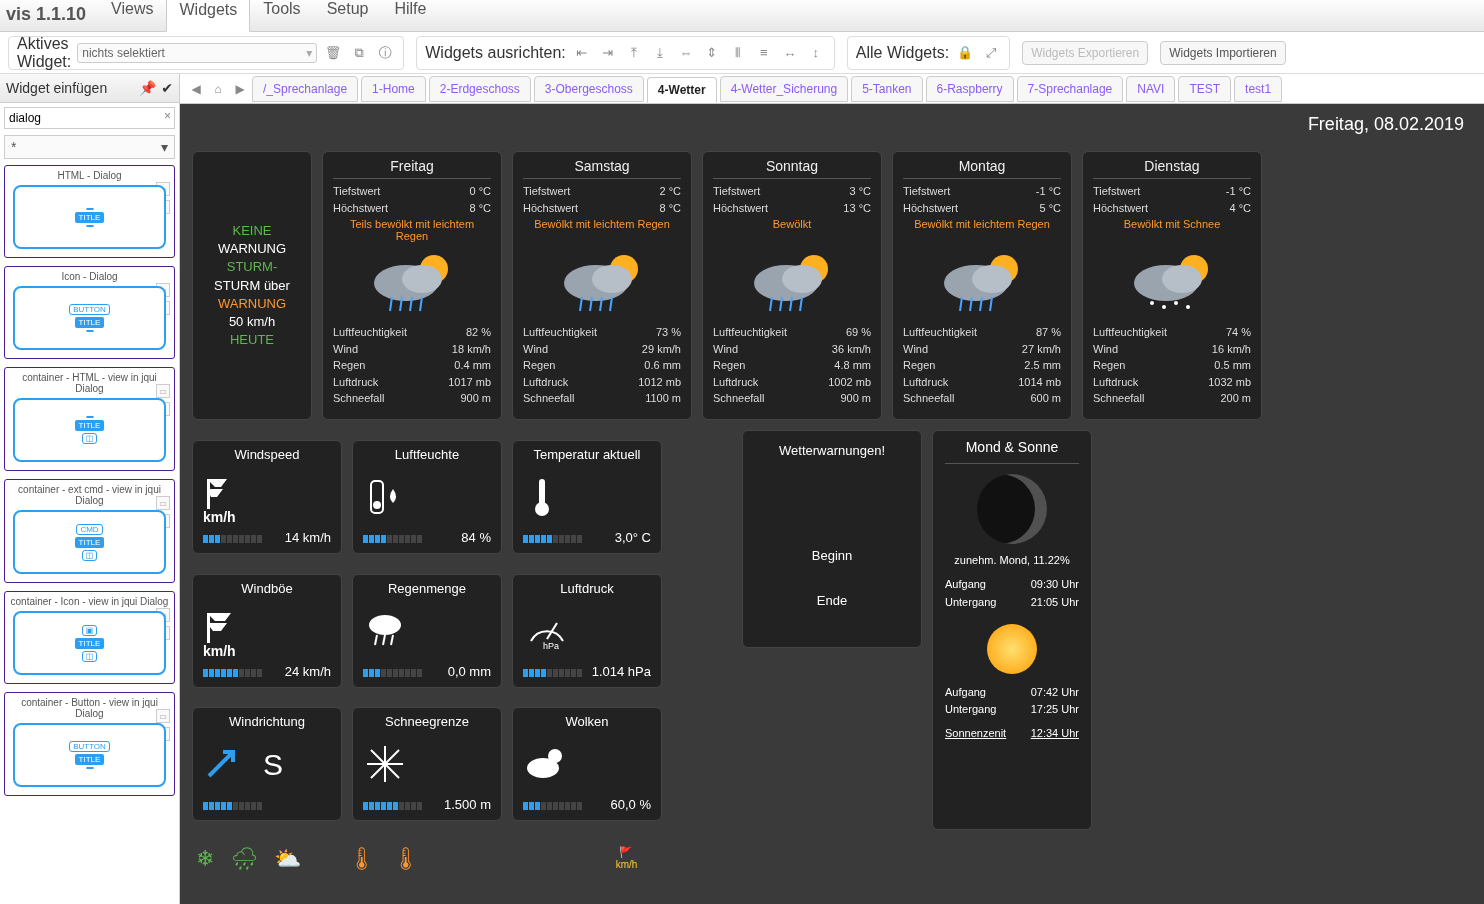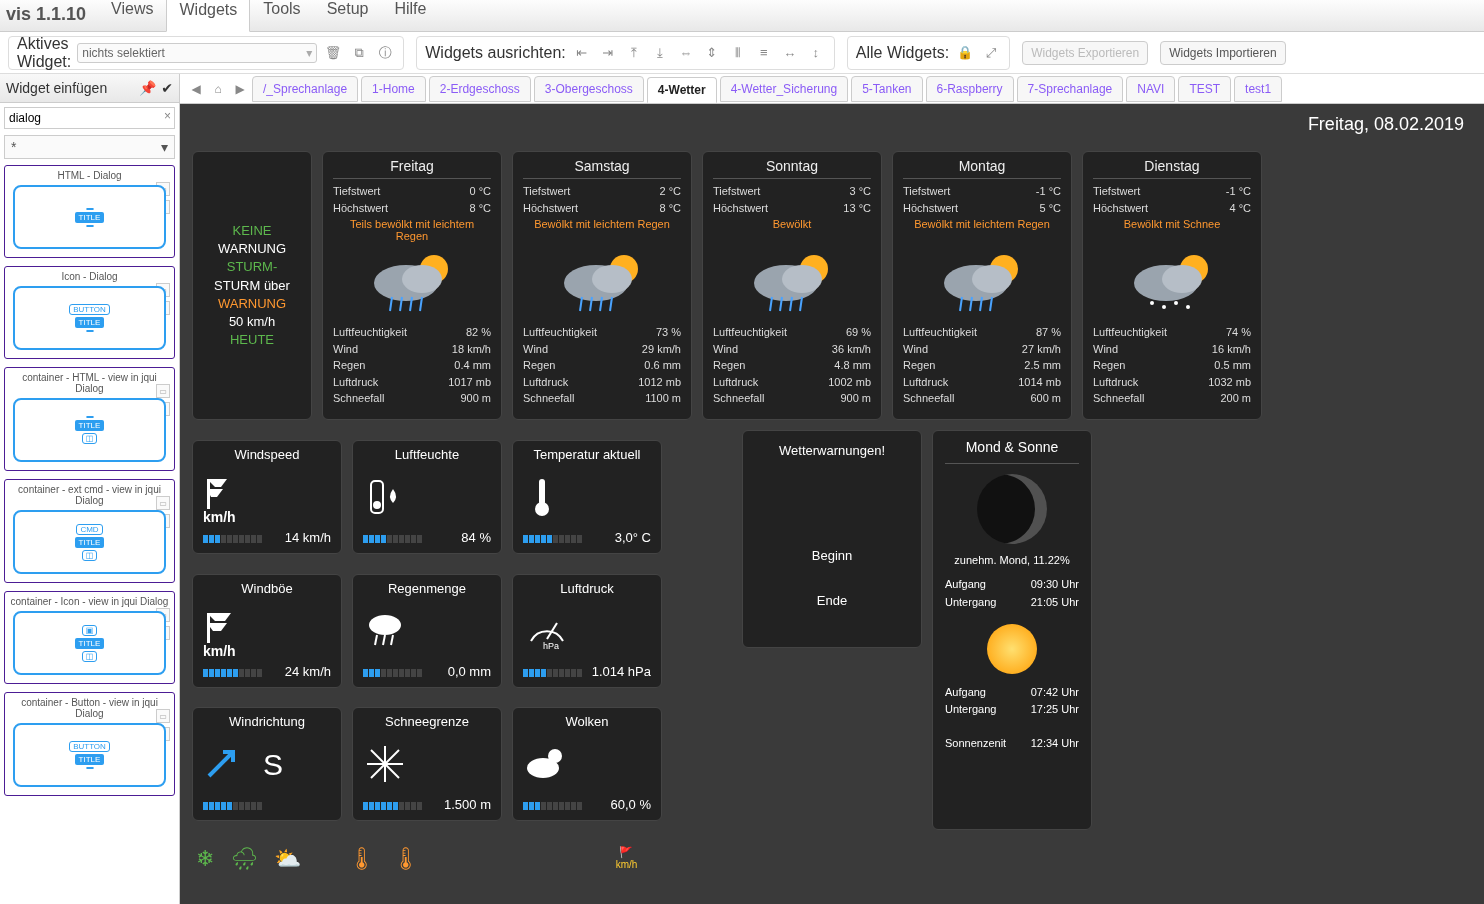--- a/index.html
+++ b/index.html
@@ -739,21 +739,21 @@
                   </div>
                 <div class="sun"></div>
                 <div class="kv">
                     <span>Aufgang</span>
                     <span>07:42 Uhr</span>
                   </div>
                 <div class="kv">
                     <span>Untergang</span>
                     <span>17:25 Uhr</span>
                   </div>
-                <div class="kv" style="margin-top:16px;">
+                <div class="kv" style="margin-top:6px;text-decoration:underline;">
                     <span>Sonnenzenit</span>
                     <span>12:34 Uhr</span>
                   </div>
               </div>
             </div>
           </div>
           <div class="iconrow">
             <span style="color:#5db84d;">❄</span>
             <span style="color:#5db84d;">🌧</span>
             <span style="color:#ffb020;">⛅</span>

